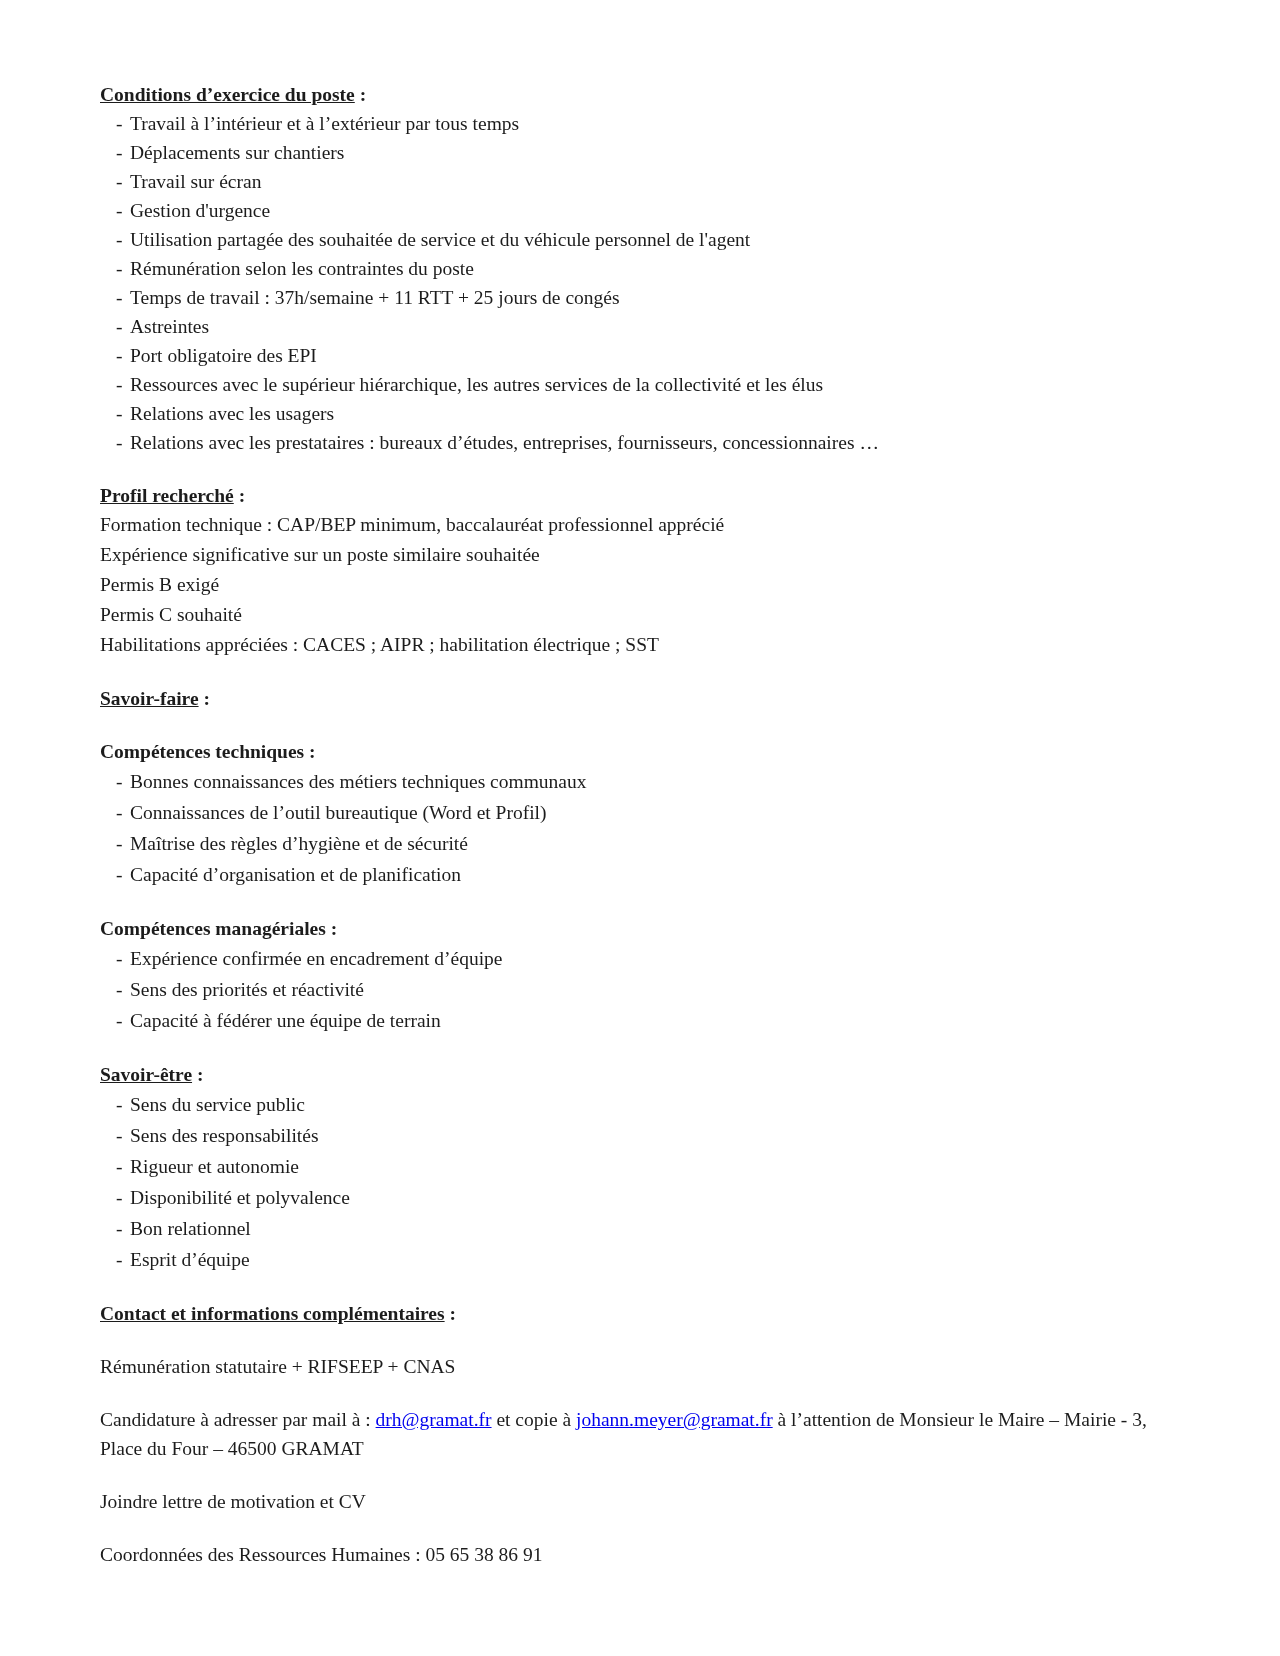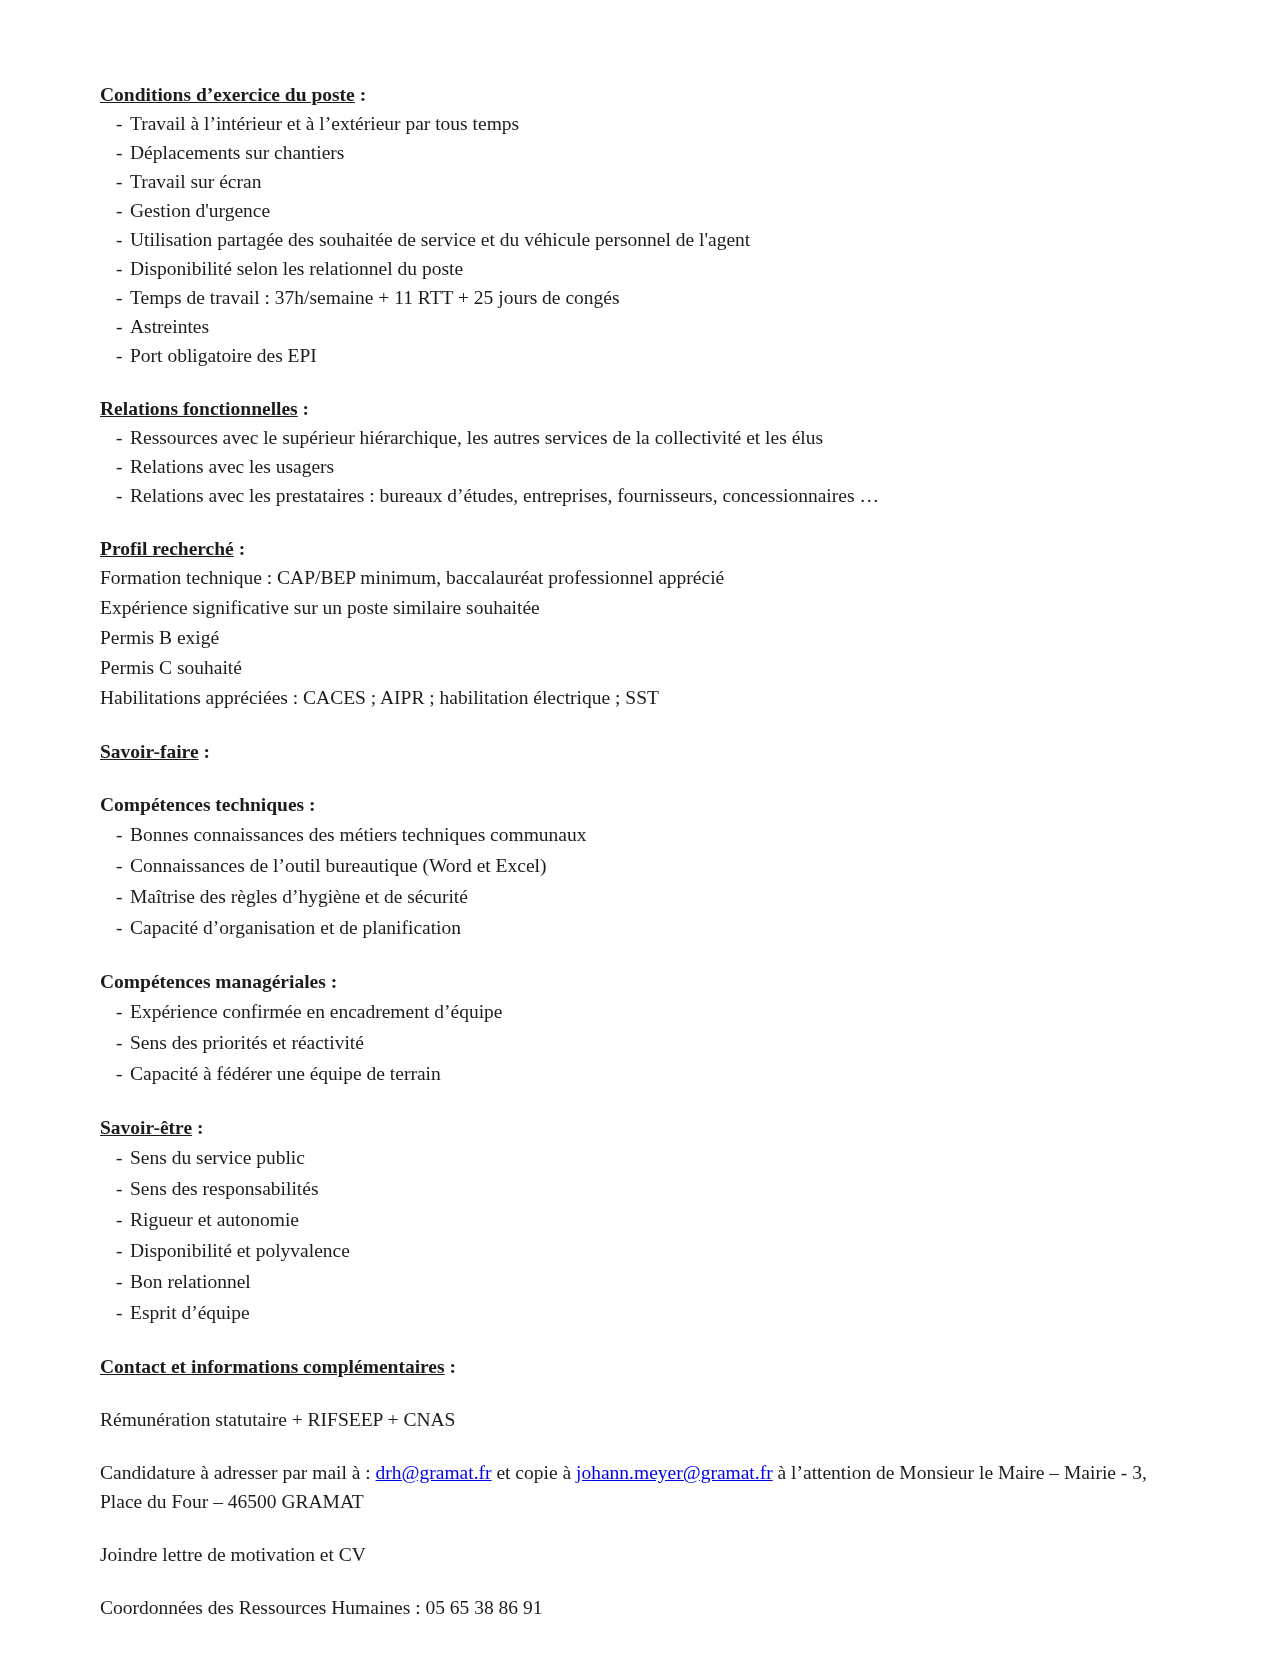--- a/index.html
+++ b/index.html
@@ -75,36 +75,35 @@
         <div class="bullet-row">
           <span class="dash">-</span>
           <span class="btext">Gestion d'urgence</span>
         </div>
         <div class="bullet-row">
           <span class="dash">-</span>
           <span class="btext">Utilisation partagée des souhaitée de service et du véhicule personnel de l'agent</span>
         </div>
         <div class="bullet-row">
           <span class="dash">-</span>
-          <span class="btext">Disponibilité selon les relationnel du poste</span>
+          <span class="btext">Rémunération selon les contraintes du poste</span>
         </div>
         <div class="bullet-row">
           <span class="dash">-</span>
           <span class="btext">Temps de travail : 37h/semaine + 11 RTT + 25 jours de congés</span>
         </div>
         <div class="bullet-row">
           <span class="dash">-</span>
           <span class="btext">Astreintes</span>
         </div>
         <div class="bullet-row">
           <span class="dash">-</span>
           <span class="btext">Port obligatoire des EPI</span>
         </div>
       </div>
-      <div class="heading"><span class="u">Relations fonctionnelles</span><span> :</span></div>
       <div class="bullets">
         <div class="bullet-row">
           <span class="dash">-</span>
           <span class="btext">Ressources avec le supérieur hiérarchique, les autres services de la collectivité et les élus</span>
         </div>
         <div class="bullet-row">
           <span class="dash">-</span>
           <span class="btext">Relations avec les usagers</span>
         </div>
         <div class="bullet-row">
@@ -122,21 +121,21 @@
       </div>
       <div class="heading"><span class="u">Savoir-faire</span><span> :</span></div>
       <div class="heading"><span>Compétences techniques :</span></div>
       <div class="bullets loose">
         <div class="bullet-row">
           <span class="dash">-</span>
           <span class="btext">Bonnes connaissances des métiers techniques communaux</span>
         </div>
         <div class="bullet-row">
           <span class="dash">-</span>
-          <span class="btext">Connaissances de l’outil bureautique (Word et Excel)</span>
+          <span class="btext">Connaissances de l’outil bureautique (Word et Profil)</span>
         </div>
         <div class="bullet-row">
           <span class="dash">-</span>
           <span class="btext">Maîtrise des règles d’hygiène et de sécurité</span>
         </div>
         <div class="bullet-row">
           <span class="dash">-</span>
           <span class="btext">Capacité d’organisation et de planification</span>
         </div>
       </div>

